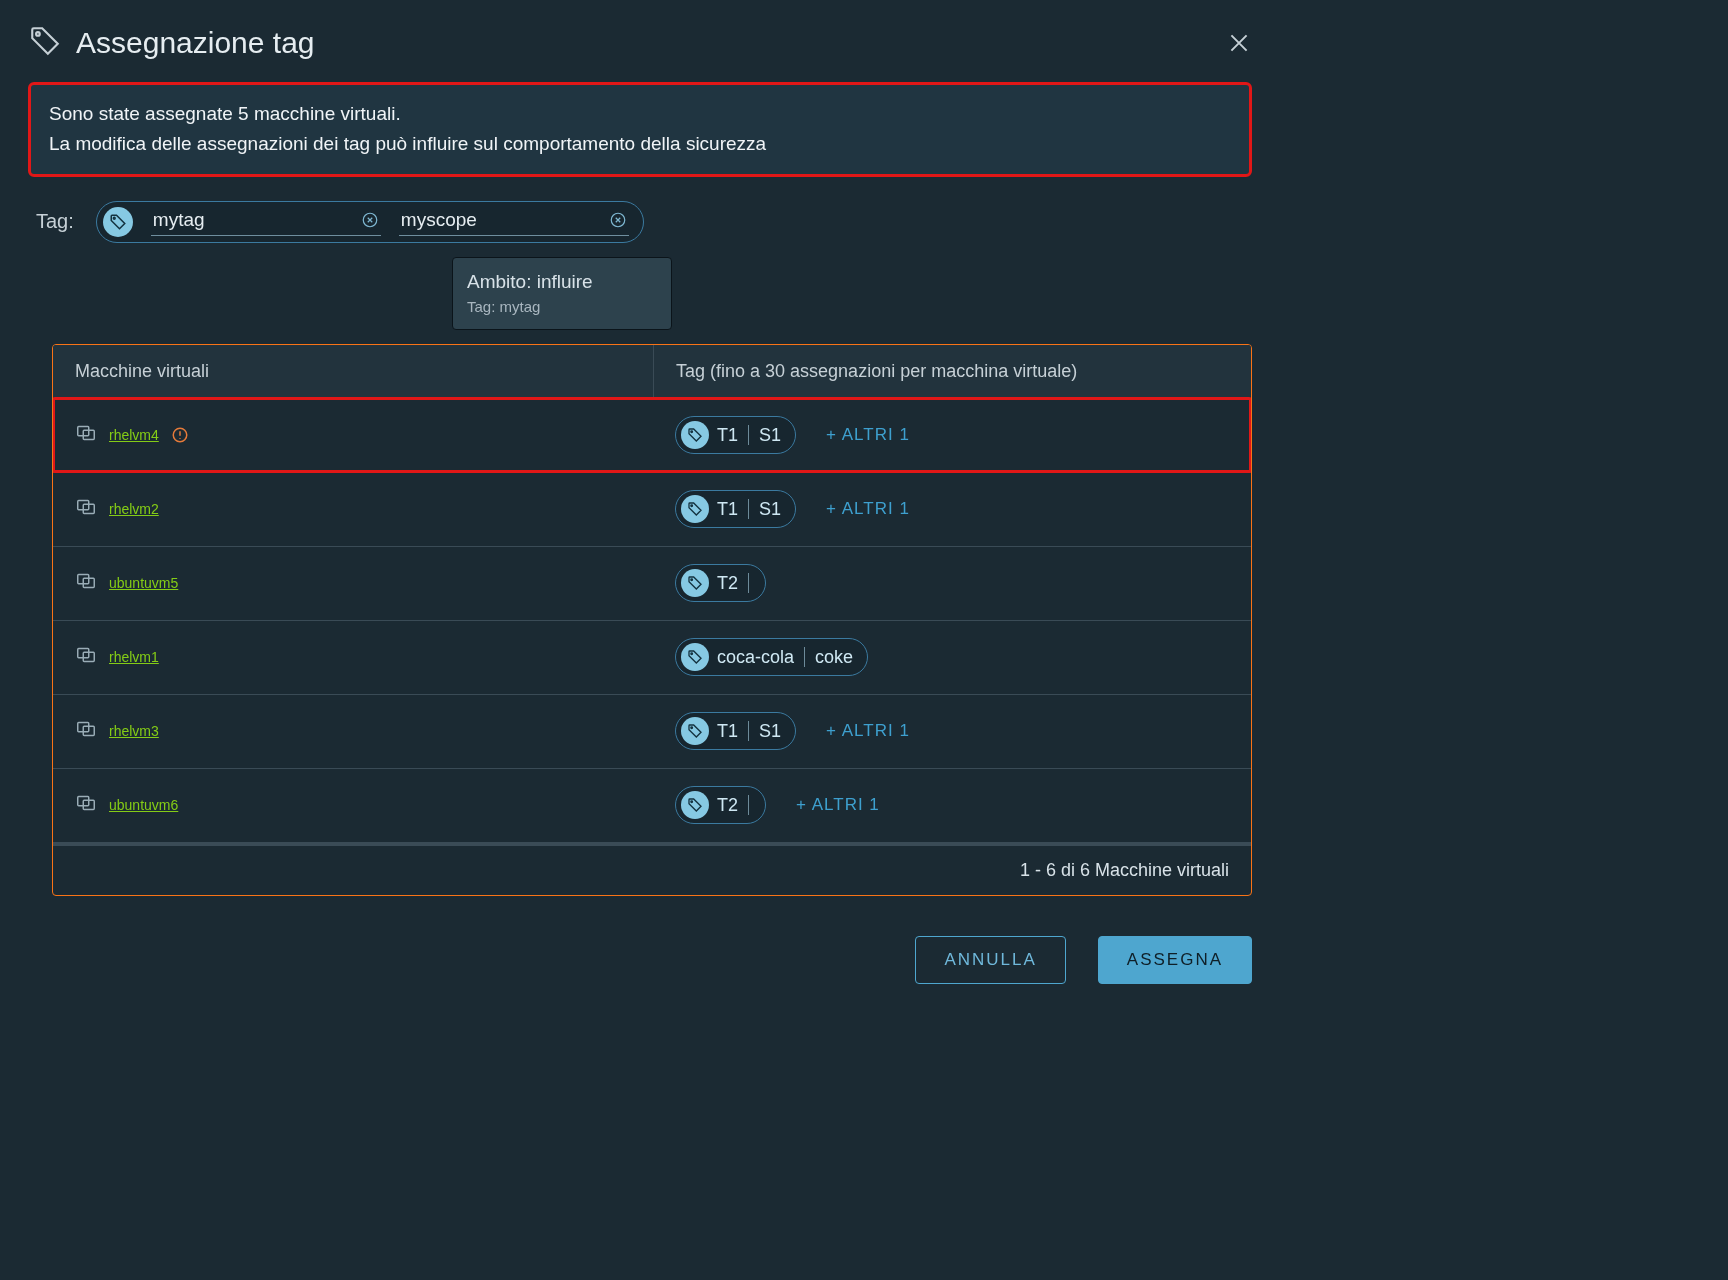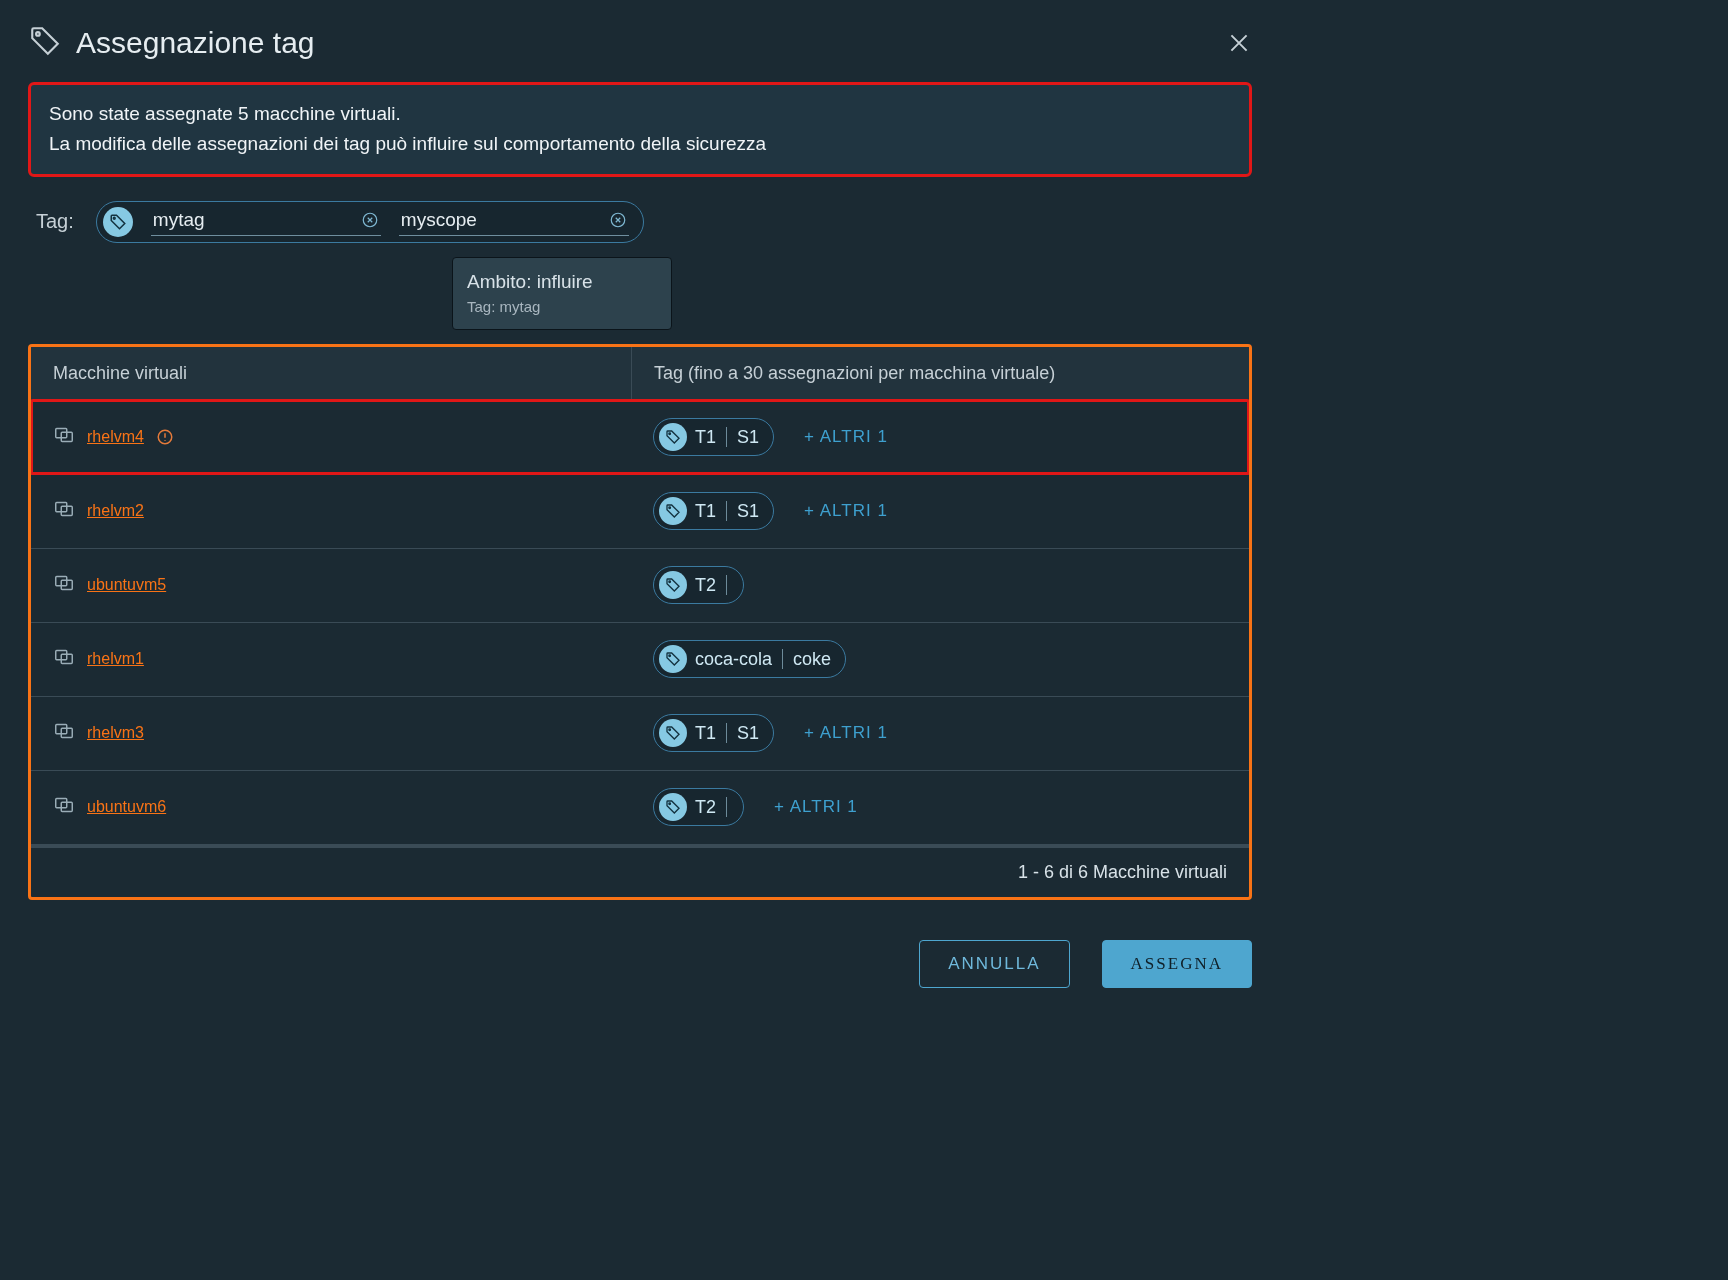--- a/index.html
+++ b/index.html
@@ -97,23 +97,24 @@
     border-radius: 4px;
     padding: 10px 14px;
     font-size: 17px;
     line-height: 1.5;
     color: #d8e2e8;
   }
   .tooltip .line1 { font-size: 19px; }
   .tooltip .line2 { font-size: 15px; color: #a8b6bf; }
 
   .table {
-    border: 3px solid #f97316;
+    border: 1px solid #f97316;
     border-radius: 4px;
     overflow: hidden;
+    margin-left: 24px;
   }
   .thead {
     display: flex;
     background: #22333d;
   }
   .th, .td {
     padding: 16px 22px;
     font-size: 18px;
     color: #c6d0d6;
   }
@@ -126,24 +127,24 @@
     display: flex;
     border-top: 1px solid #3a4b56;
     align-items: center;
     min-height: 74px;
   }
   .tr.hl { outline: 3px solid #e11717; outline-offset: -2px; border-radius: 2px; }
   .td { display: flex; align-items: center; gap: 12px; }
 
   .vm-ic svg { width: 22px; height: 22px; }
   .vm-name {
-    color: #f97316;
+    color: #84cc16;
     text-decoration: underline;
     cursor: pointer;
-    font-size: 16px;
+    font-size: 14px;
   }
   .warn-badge { width: 18px; height: 18px; color: #e57a3a; }
   .warn-badge svg { width:100%; height:100%; }
 
   .chip {
     display: inline-flex;
     align-items: center;
     height: 38px;
     border: 1px solid #3b7aa0;
     border-radius: 19px;
@@ -197,21 +198,20 @@
   .btn-outline {
     background: transparent;
     border: 1px solid #4ea6cf;
     color: #6fb8db;
   }
   .btn-primary {
     background: #4ea6cf;
     border: 1px solid #4ea6cf;
     color: #0f1f27;
     font-weight: 500;
-    font-family: Liberation Serif, serif;
   }
 </style>
 </head>
 <body>
 
 <div class="dialog">
 
   <div class="dialog-header">
     <div class="title-wrap">
       <span>

